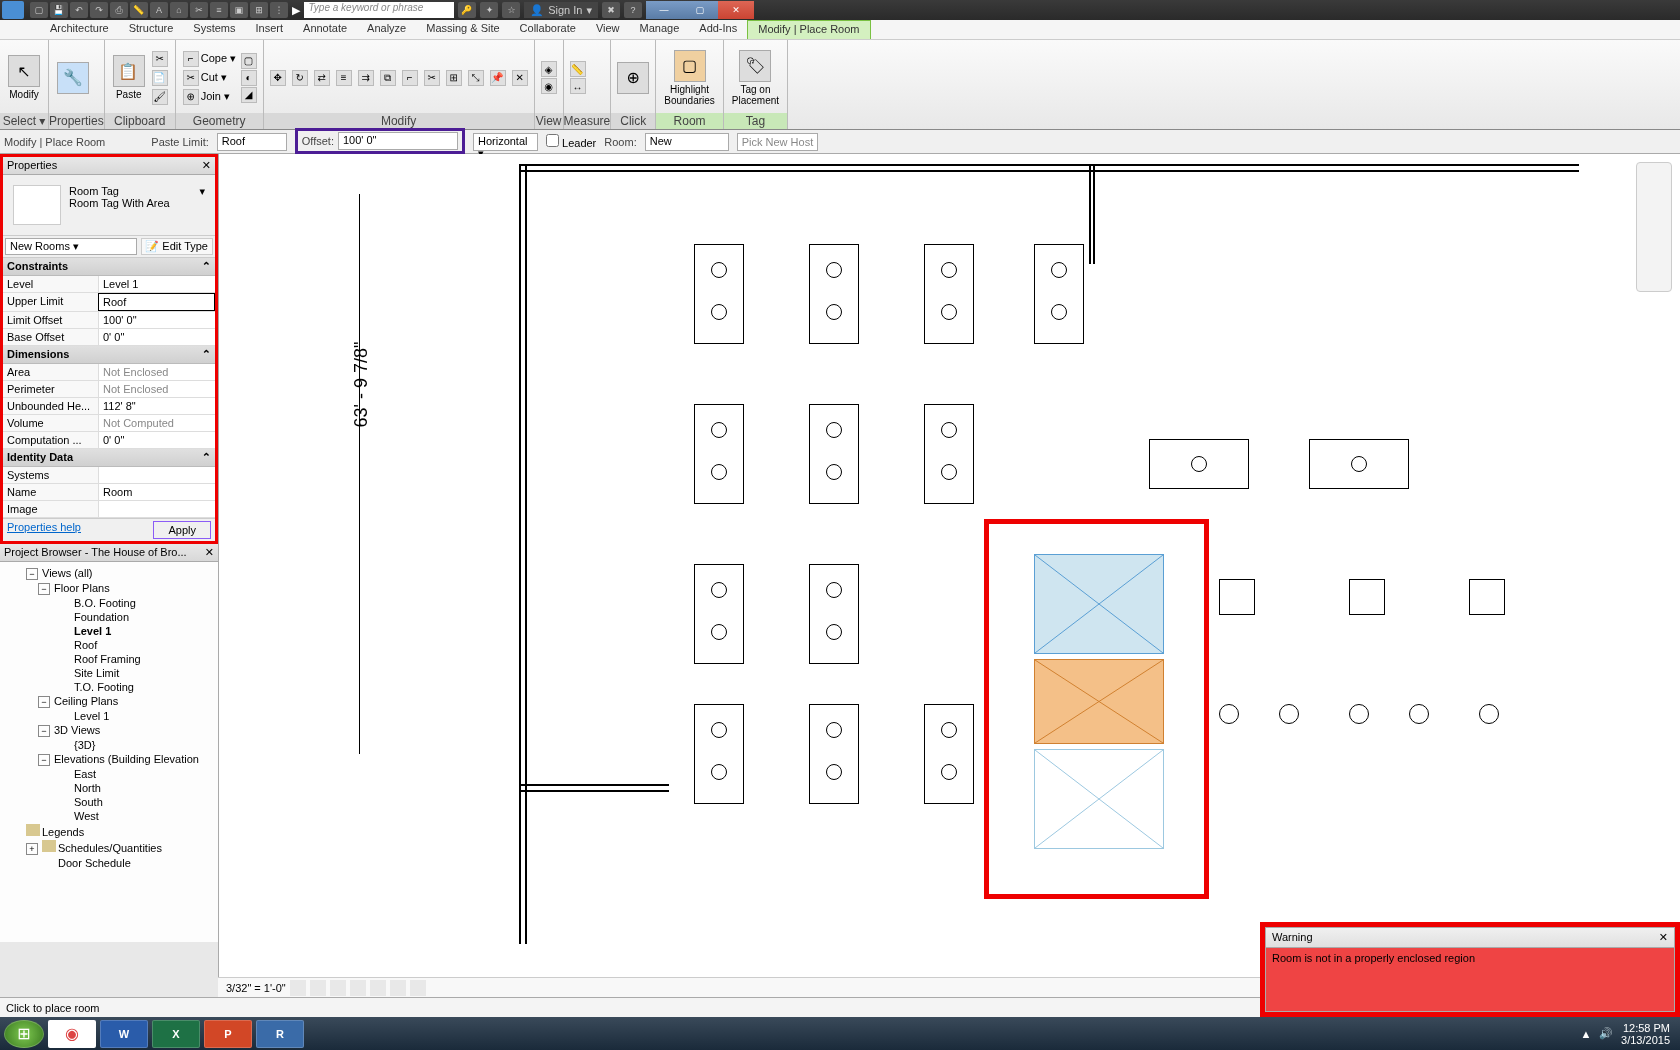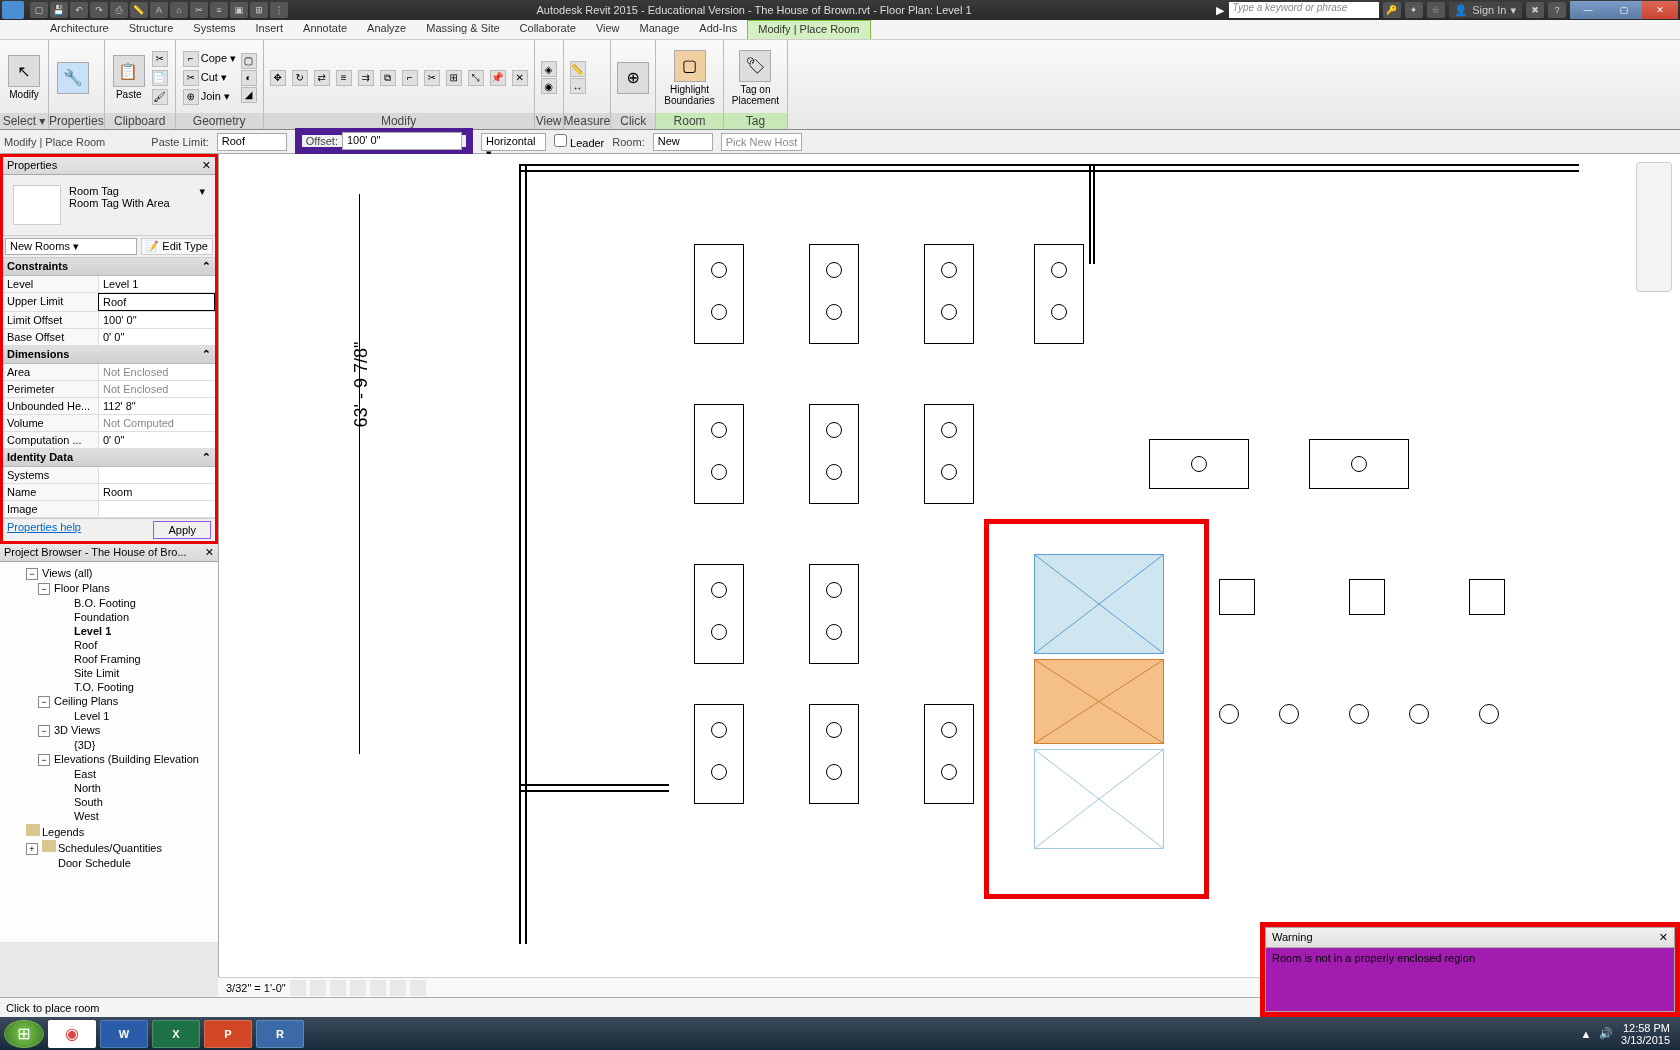--- a/index.html
+++ b/index.html
@@ -35,21 +35,21 @@
 .big-icn{width:32px;height:32px;background:#ddd;border:1px solid #aaa;display:flex;align-items:center;justify-content:center;font-size:16px;}
 .big-lbl{font-size:10px;text-align:center;}
 .sm-btn{display:flex;align-items:center;gap:2px;padding:1px;font-size:10px;}
 .sm-icn{width:16px;height:16px;background:#e0e0e0;border:1px solid #bbb;font-size:10px;display:flex;align-items:center;justify-content:center;}
 .vstack{display:flex;flex-direction:column;gap:1px;}
 
 
 .options-bar{height:24px;background:#f0f0f0;border-bottom:1px solid #aaa;display:flex;align-items:center;gap:8px;padding:0 4px;font-size:11px;}
 .opt-label{color:#444;}
 .opt-input{background:#fff;border:1px solid #aaa;padding:1px 4px;height:18px;}
-.green-highlight{border:7px solid #4c1d95;padding:1px 4px;display:flex;align-items:center;gap:4px;height:26px;margin-top:-2px;}
+.green-highlight{border:3px solid #4c1d95;padding:1px 4px;display:flex;align-items:center;gap:4px;height:26px;margin-top:-2px;}
 
 
 .main{display:flex;height:875px;position:relative;}
 
 
 .props{width:218px;background:#f0f0f0;border:3px solid #e00;display:flex;flex-direction:column;}
 .props-header{background:linear-gradient(#e8e8e8,#d8d8d8);padding:2px 4px;display:flex;justify-content:space-between;border-bottom:1px solid #aaa;}
 .type-sel{display:flex;padding:10px;gap:8px;border-bottom:1px solid #ccc;}
 .type-thumb{width:48px;height:40px;background:#fff;border:1px solid #ccc;}
 .type-names{flex:1;font-size:11px;}
@@ -90,21 +90,21 @@
 .hl-blue{background:#cfe5f0;border:1.5px solid #5a9fd4;}
 .hl-orange{background:#f4c088;border:1.5px solid #d08030;}
 .hl-blue-lt{background:#fff;border:1.5px solid #9cc8e0;}
 
 
 .navcube{position:absolute;right:8px;top:8px;width:36px;height:130px;background:rgba(240,240,240,0.8);border:1px solid #ccc;border-radius:4px;}
 
 
 .warning{position:absolute;right:0;bottom:33px;width:420px;border:5px solid #e00;}
 .warn-title{background:linear-gradient(#f0f0f0,#e0e0e0);padding:3px 6px;border:1px solid #aaa;display:flex;justify-content:space-between;}
-.warn-body{background:#a21caf;padding:4px 6px;height:64px;border:1px solid #aaa;border-top:none;}
+.warn-body{background:#ef4444;padding:4px 6px;height:64px;border:1px solid #aaa;border-top:none;}
 
 
 .statusbar{position:absolute;bottom:33px;left:0;right:0;height:20px;background:#f4f4f4;border-top:1px solid #aaa;display:flex;align-items:center;padding:0 6px;gap:14px;font-size:11px;}
 .statusbar .spacer{flex:1;}
 
 
 .view-controls{position:absolute;bottom:53px;left:218px;height:20px;background:#f8f8f8;border-top:1px solid #ccc;display:flex;align-items:center;gap:4px;padding:0 8px;font-size:10px;right:0;}
 .vc-icn{width:16px;height:16px;background:#e8e8e8;}
 
 
@@ -133,21 +133,20 @@
     <div class="qat-btn">⎙</div>
     <div class="qat-btn">📏</div>
     <div class="qat-btn">A</div>
     <div class="qat-btn">⌂</div>
     <div class="qat-btn">✂</div>
     <div class="qat-btn">≡</div>
     <div class="qat-btn">▣</div>
     <div class="qat-btn">⊞</div>
     <div class="qat-btn">⋮</div>
   </div>
-  <div class="title-center">Autodesk Revit 2015 - Educational Version - The House of Brown.rvt - Floor Plan: Level 1</div>
   <div class="title-right">
     <span style="color:#fff">▶</span>
     <div class="search-box">Type a keyword or phrase</div>
     <span class="qat-btn">🔑</span>
     <span class="qat-btn">✦</span>
     <span class="qat-btn">☆</span>
     <div class="signin">
         <span>👤</span>
         <span>Sign In</span>
         <span>▾</span>
@@ -307,21 +306,21 @@
   <span style="width:30px"></span>
   <span class="opt-label">Paste Limit:</span>
   <span class="opt-input" style="width:70px">Roof</span>
   <div class="green-highlight">
     <span class="opt-label">Offset:</span>
     <span class="opt-input" style="width:120px">100'  0"</span>
   </div>
   <span class="opt-input" style="width:65px">Horizontal ▾</span>
   <label><input type="checkbox" style=""> <span>Leader</span></label>
   <span class="opt-label">Room:</span>
-  <span class="opt-input" style="width:60px">New</span>
+  <span class="opt-input" style="width:84px">New</span>
   <button class="opt-input" style="color:#888">Pick New Host</button>
 </div>
 
 <div class="main">
   <div style="display:flex;flex-direction:column;width:218px;">
 
   <div class="props">
     <div class="props-header">
       <span>Properties</span>
       <span>✕</span>

